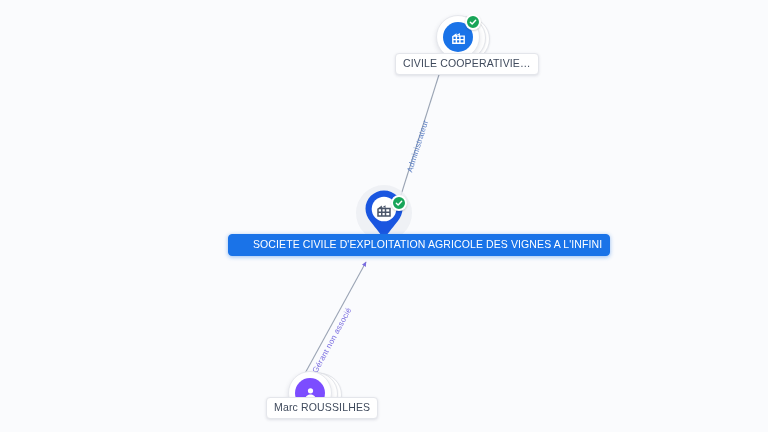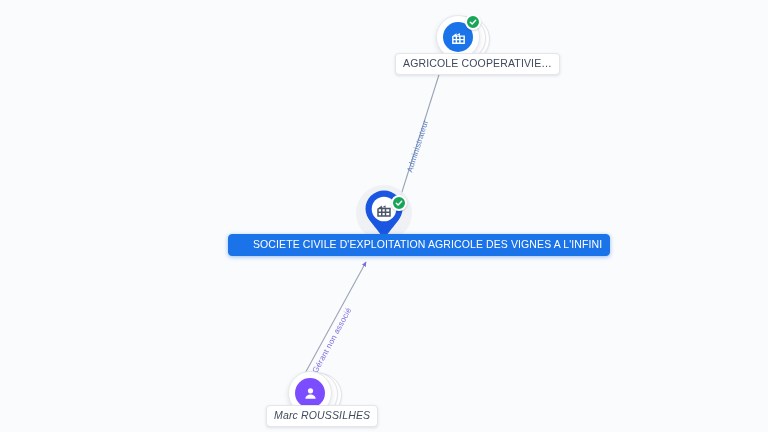--- a/index.html
+++ b/index.html
@@ -194,21 +194,21 @@
           <path d="M3 21V10.2L9.2 6v2.6L14 5.6V9h7v12H3zm2-2h3v-3H5v3zm0-5h3v-3H5v3zm5 5h3v-3h-3v3zm0-5h3v-3h-3v3zm0-5h3V8.4h-3V9zm5 10h4v-3h-4v3zm0-5h4v-3h-4v3z"></path>
         </svg>
       </div>
       <div class="badge-check" style="right:-1px; top:-1px;">
         <svg width="8" height="8" viewBox="0 0 24 24" fill="none" stroke="#ffffff" stroke-width="4.2" stroke-linecap="round" stroke-linejoin="round">
           <path d="M4 12.5 L9.5 18 L20 6.5"></path>
         </svg>
       </div>
     </div>
 
-    <div class="node-label" style="left:-63px; top:16px;">AGRICOLE COOPERATIVIE…</div>
+    <div class="node-label" style="left:-63px; top:16px;">CIVILE COOPERATIVIE…</div>
   </div>
 
   <div class="node" style="left:384px; top:215px;">
 
     <div class="pin-halo"></div>
 
     <div class="pin-shape">
       <svg width="44" height="52" viewBox="0 0 44 52" xmlns="http://www.w3.org/2000/svg">
         <path d="M22 1.5c-10.2 0-18.5 8.2-18.5 18.3 0 4.6 1.9 8.6 4.6 12.2 3.5 4.6 9.6 11.7 12.2 15.8a2 2 0 0 0 3.4 0c2.6-4.1 8.7-11.2 12.2-15.8 2.7-3.6 4.6-7.6 4.6-12.2C40.5 9.7 32.2 1.5 22 1.5z" fill="#1a56e0"></path>
         <circle cx="22" cy="20" r="12.3" fill="#ffffff"></circle>
@@ -238,16 +238,16 @@
     <div class="disc-wrap" style="left:-22px; top:-22px;">
       <div class="disc-plate"></div>
       <div class="disc-inner" style="background:#7c4dff;">
         <svg width="17" height="17" viewBox="0 0 24 24" fill="#ffffff">
           <circle cx="12" cy="8.2" r="3.7"></circle>
           <path d="M4.8 19.4c0-3.7 3.3-6 7.2-6s7.2 2.3 7.2 6z"></path>
         </svg>
       </div>
     </div>
 
-    <div class="node-label" style="left:-44px; top:12px;font-style:italic;">Marc ROUSSILHES</div>
+    <div class="node-label" style="left:-44px; top:4px;">Marc ROUSSILHES</div>
   </div>
 
 </div>
 
 </body></html>

